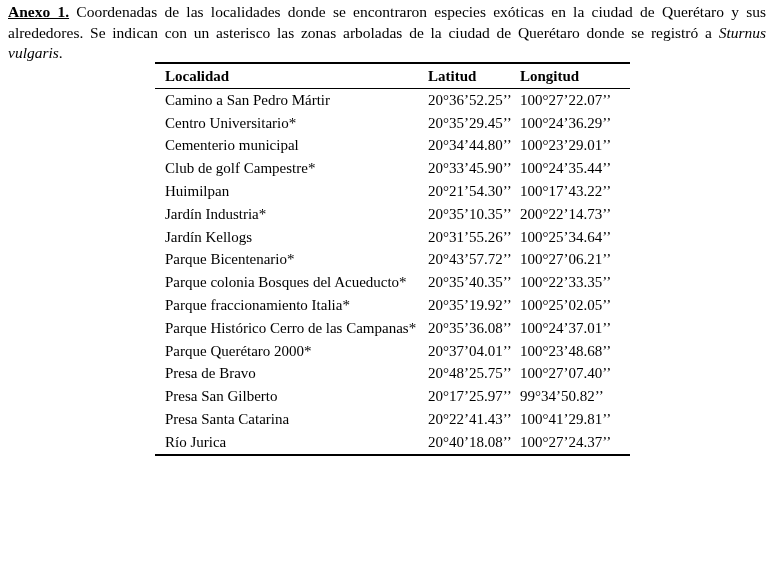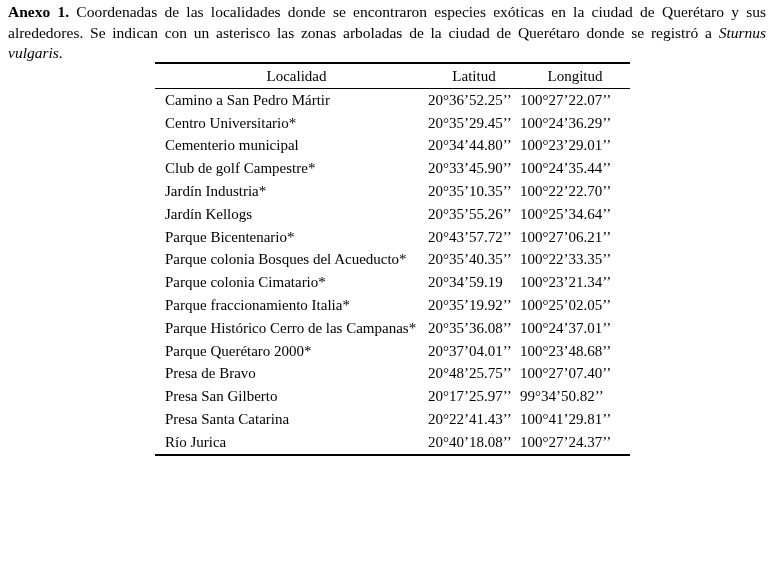--- a/index.html
+++ b/index.html
@@ -18,39 +18,39 @@
   .caption {
     position: absolute;
     left: 8px;
     top: 2px;
     width: 758px;
     margin: 0;
     font-size: 15.5px;
     line-height: 20.5px;
     text-align: justify;
   }
-  .caption b { font-weight: bold; }
+  .caption b { font-weight: bold; text-decoration: underline; }
   .caption i { font-style: italic; }
   table.coords {
     position: absolute;
     left: 155px;
     top: 62px;
     width: 475px;
     border-collapse: collapse;
     table-layout: fixed;
     font-size: 15px;
     border-top: 2px solid #000000;
     border-bottom: 2px solid #000000;
   }
   table.coords col.c-loc { width: 273px; }
   table.coords col.c-lat { width: 92px; }
   table.coords col.c-lon { width: 110px; }
   table.coords th {
-    text-align: center;
-    font-weight: normal;
+    text-align: left;
+    font-weight: bold;
     border-bottom: 1.5px solid #000000;
     height: 24px;
     padding: 0;
     vertical-align: middle;
     overflow: hidden;
     white-space: nowrap;
   }
   table.coords td {
     height: 22.8px;
     padding: 0;
@@ -93,43 +93,43 @@
         <td class="first">Cementerio municipal</td>
         <td>20°34’44.80’’</td>
         <td>100°23’29.01’’</td>
       </tr>
       <tr>
         <td class="first">Club de golf Campestre*</td>
         <td>20°33’45.90’’</td>
         <td>100°24’35.44’’</td>
       </tr>
       <tr>
+        <td class="first">Huimilpan</td>
+        <td>20°21’54.30’’</td>
+        <td>100°17’43.22’’</td>
+      </tr>
+      <tr>
         <td class="first">Jardín Industria*</td>
         <td>20°35’10.35’’</td>
-        <td>100°22’22.70’’</td>
+        <td>200°22’14.73’’</td>
       </tr>
       <tr>
         <td class="first">Jardín Kellogs</td>
-        <td>20°35’55.26’’</td>
+        <td>20°31’55.26’’</td>
         <td>100°25’34.64’’</td>
       </tr>
       <tr>
         <td class="first">Parque Bicentenario*</td>
         <td>20°43’57.72’’</td>
         <td>100°27’06.21’’</td>
       </tr>
       <tr>
         <td class="first">Parque colonia Bosques del Acueducto*</td>
         <td>20°35’40.35’’</td>
         <td>100°22’33.35’’</td>
-      </tr>
-      <tr>
-        <td class="first">Parque colonia Cimatario*</td>
-        <td>20°34’59.19</td>
-        <td>100°23’21.34’’</td>
       </tr>
       <tr>
         <td class="first">Parque fraccionamiento Italia*</td>
         <td>20°35’19.92’’</td>
         <td>100°25’02.05’’</td>
       </tr>
       <tr>
         <td class="first">Parque Histórico Cerro de las Campanas*</td>
         <td>20°35’36.08’’</td>
         <td>100°24’37.01’’</td>

